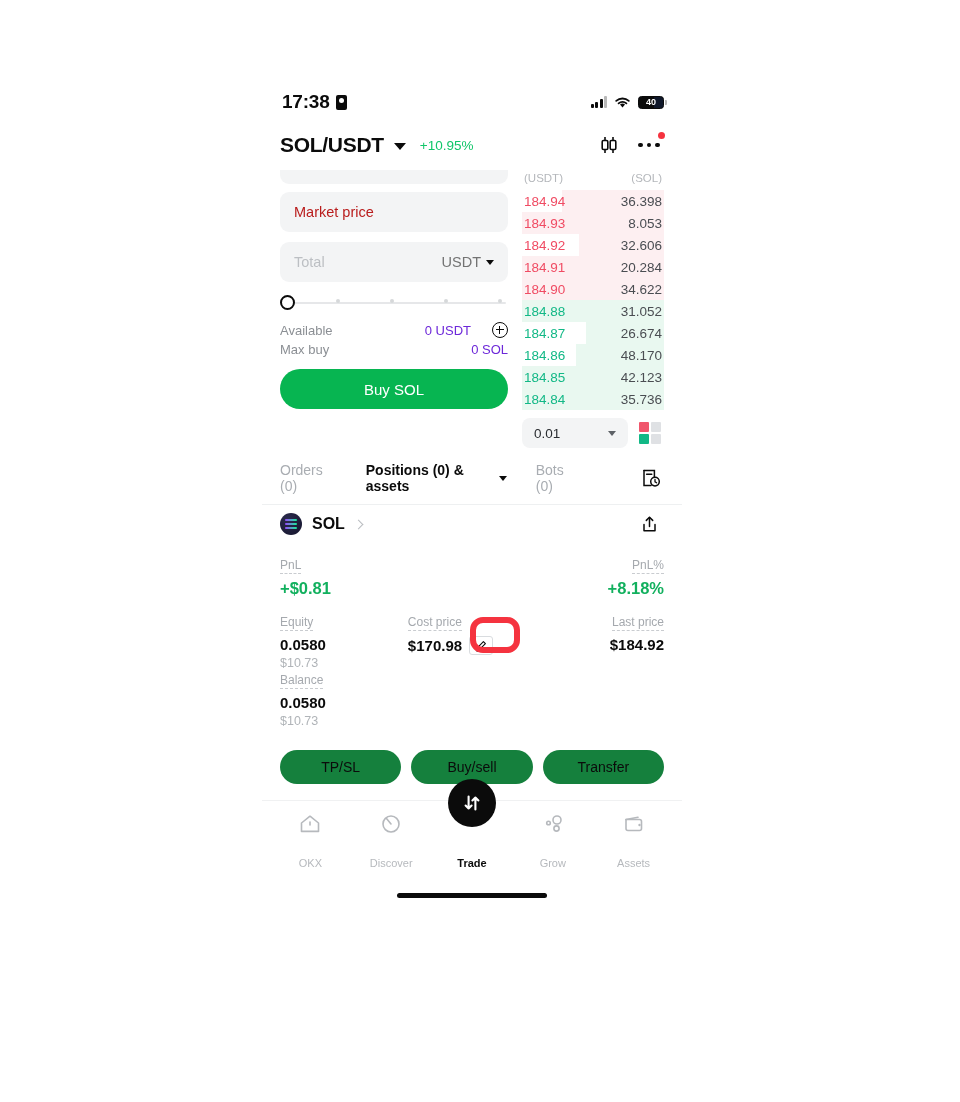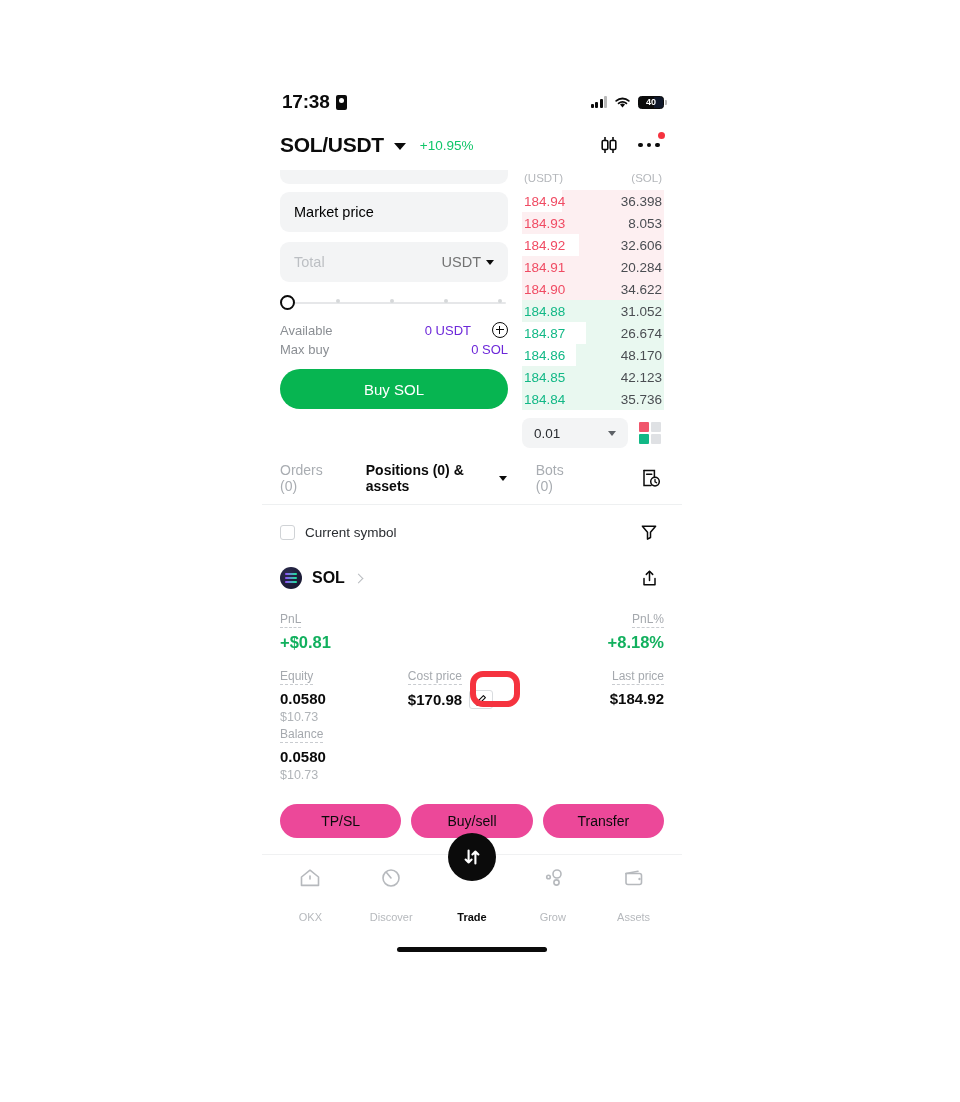--- a/index.html
+++ b/index.html
@@ -174,21 +174,21 @@
     margin-bottom: 10px;
     font-size:14.5px;
   }
   .field.cut {
     height:14px;
     margin-bottom:8px;
     overflow:hidden;
     position:relative;
     border-radius: 0 0 9px 9px;
   }
-  .fld-text{color:#000000}
+  .fld-text{color:#b91c1c}
   .fld-ph{color:#bcbfc3}
   .fld-right{
     margin-left:auto;
     display:flex;align-items:center;gap:5px;
     color:#737373;font-size:14.5px;font-weight:500;
   }
   .mini-caret{
     width:0;height:0;
     border-left:4.5px solid transparent;
     border-right:4.5px solid transparent;
@@ -414,21 +414,21 @@
   .bal-block .v{font-size:15px;font-weight:bold;color:#0b0b0b;margin-top:5px}
   .bal-block .s{font-size:12.5px;color:#b0b4b8;margin-top:3px}
 
   
   .pills{
     display:flex;gap:10px;
     padding: 22px 18px 0 18px;
   }
   .pill{
     flex:1;height:34px;
-    background:#ec4899;
+    background:#15803d;
     border-radius:18px;
     display:flex;align-items:center;justify-content:center;
     font-size:14px;color:#0b0b0b;
     border:none;
     font-family:"Liberation Sans",sans-serif;
   }
 
   
   .navbar{
     margin-top:16px;
@@ -641,30 +641,20 @@
       <svg width="20" height="20" viewBox="0 0 20 20">
         <path d="M3 2.6h10.4v7.2" stroke="#0b0b0b" stroke-width="1.5" fill="none" stroke-linecap="round"></path>
         <path d="M3 2.6v14.8h7" stroke="#0b0b0b" stroke-width="1.5" fill="none" stroke-linecap="round"></path>
         <line x1="5.6" y1="6.2" x2="10.8" y2="6.2" stroke="#0b0b0b" stroke-width="1.4" stroke-linecap="round"></line>
         <circle cx="14" cy="13.6" r="4.3" fill="#fff" stroke="#0b0b0b" stroke-width="1.5"></circle>
         <path d="M14 11.4v2.4l1.6 1" stroke="#0b0b0b" stroke-width="1.3" fill="none" stroke-linecap="round"></path>
       </svg>
     </span>
   </div>
 
-  <div class="sym-row">
-    <span class="cbox"></span>
-    <span class="lbl">Current symbol</span>
-    <span class="sp"></span>
-    <span class="icon-btn">
-      <svg width="18" height="18" viewBox="0 0 18 18">
-        <path d="M2.4 3.2h13.2L10.5 9.3v5.2l-3 1.6V9.3Z" fill="none" stroke="#0b0b0b" stroke-width="1.5" stroke-linejoin="round"></path>
-      </svg>
-    </span>
-  </div>
 
   <div class="asset-row">
     <span class="sol-ic">
         <i></i>
         <i></i>
         <i></i>
       </span>
     <span class="asset-name">SOL</span>
     <span class="chev"></span>
     <span class="sp"></span>

